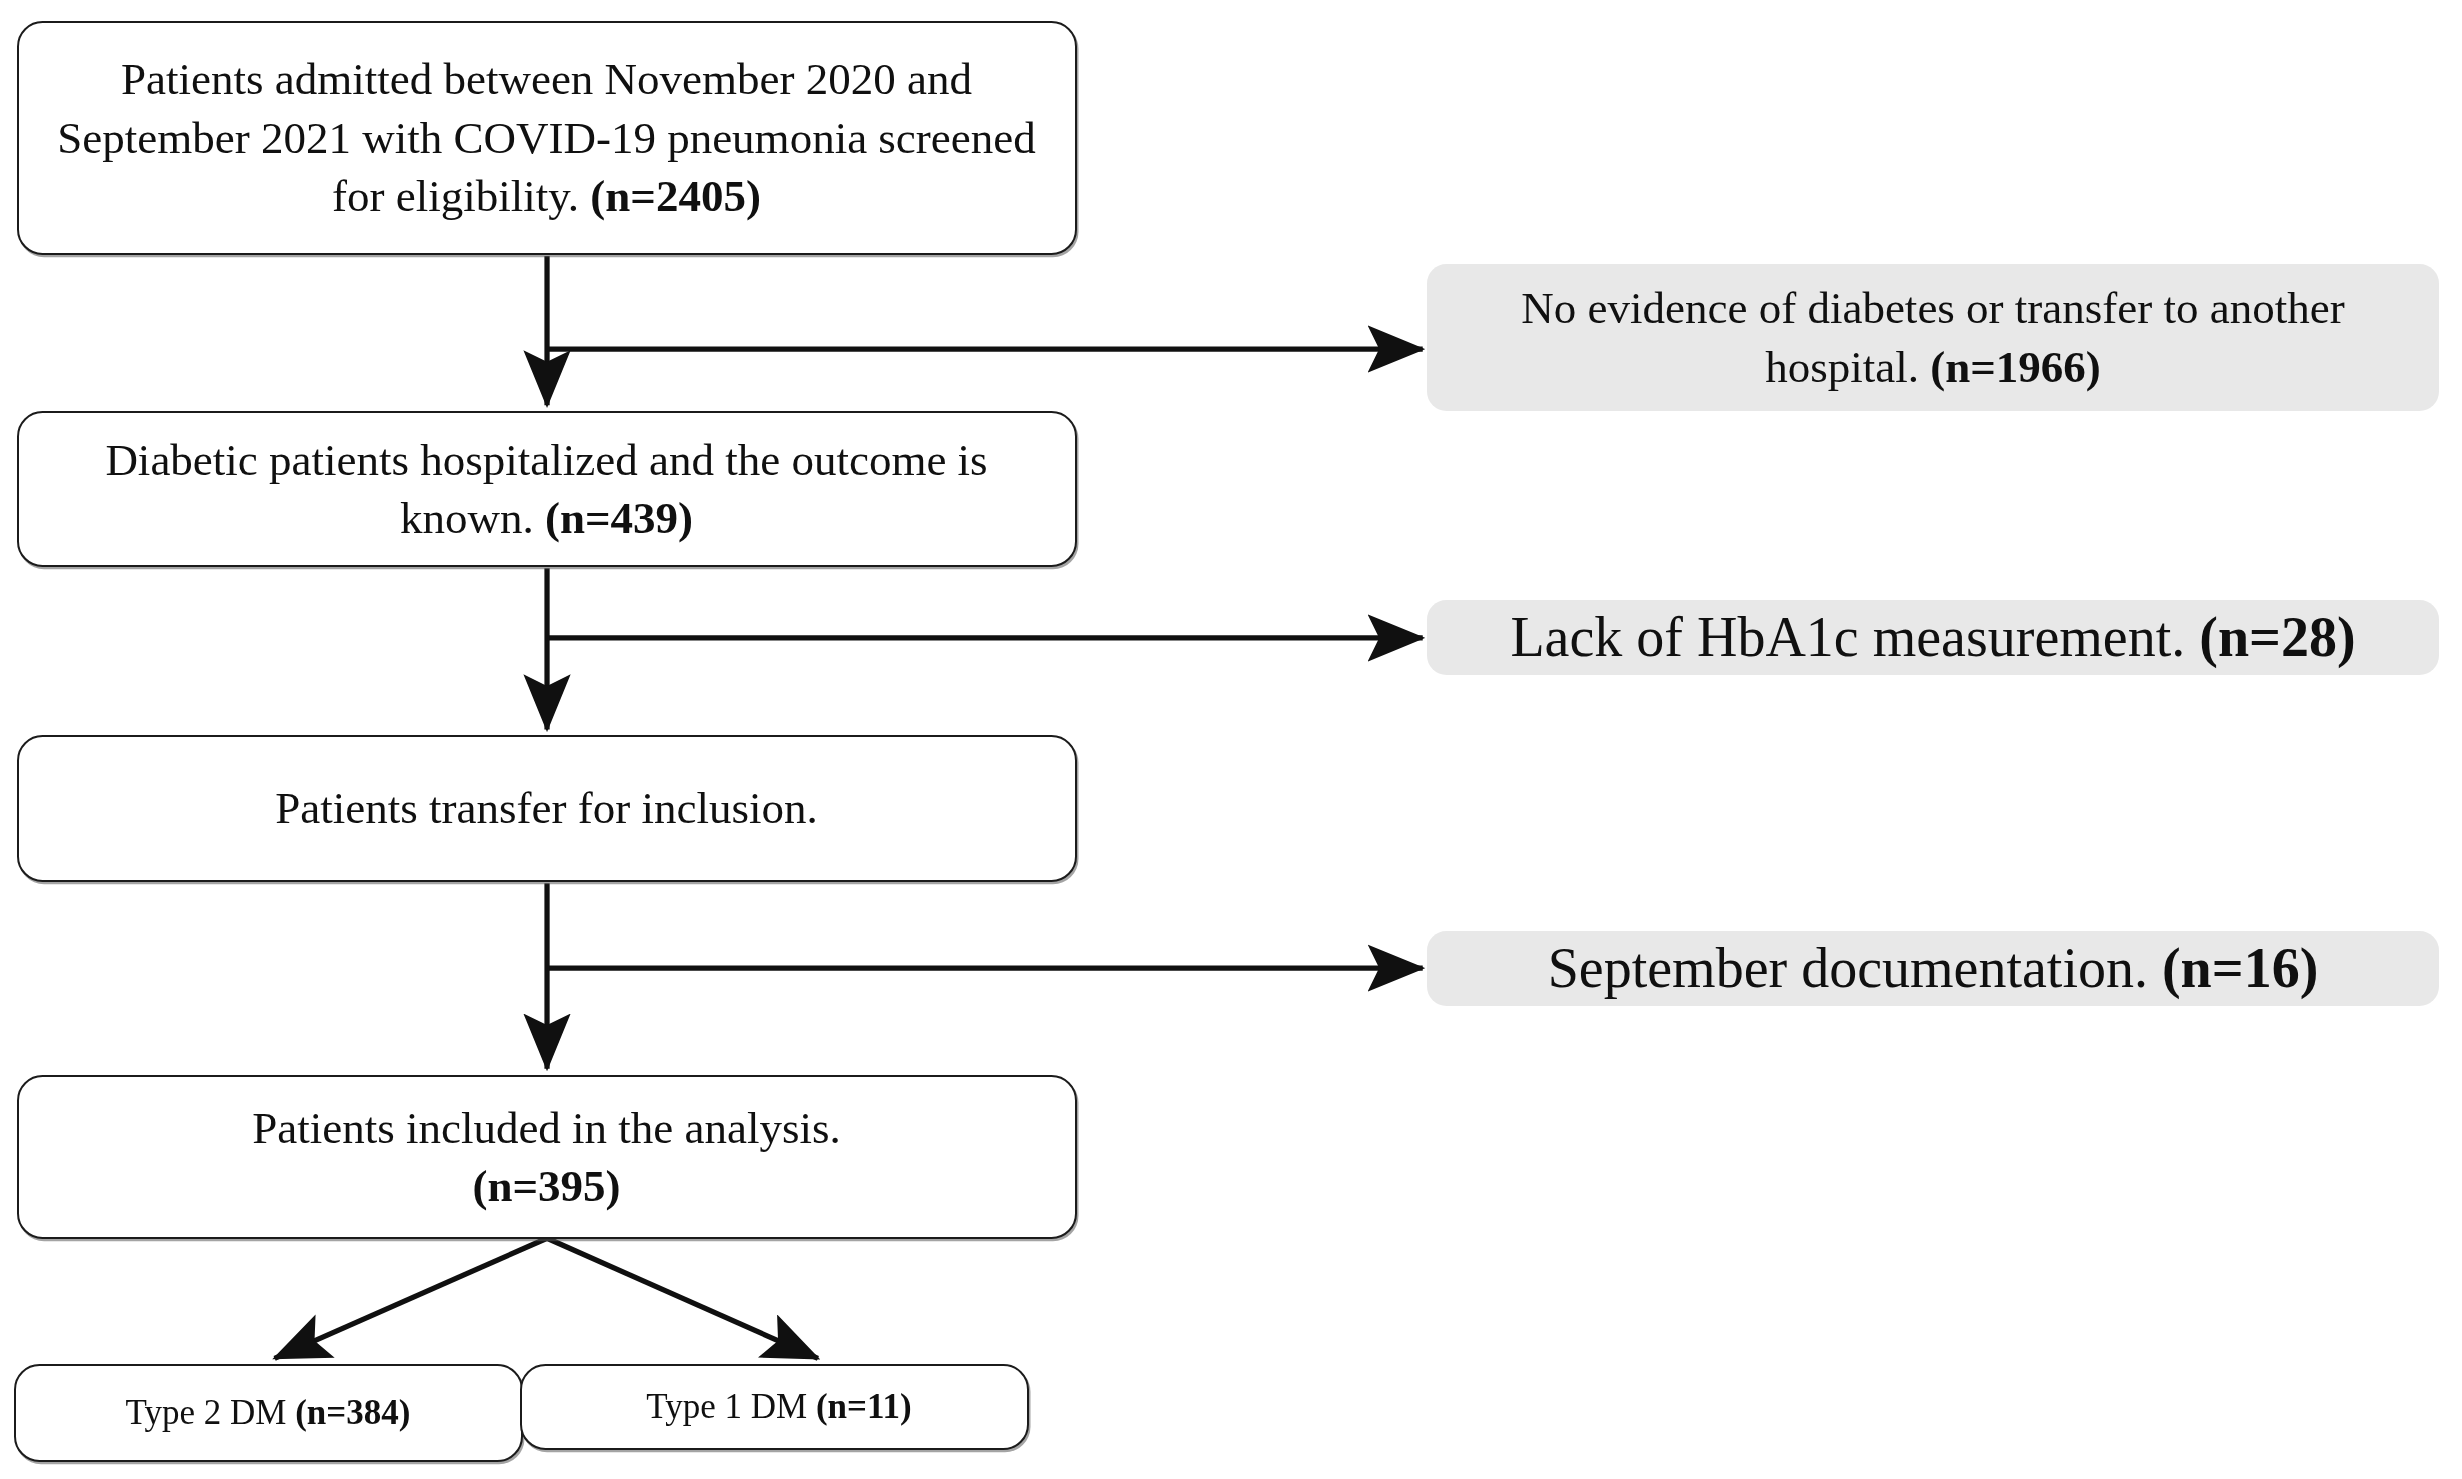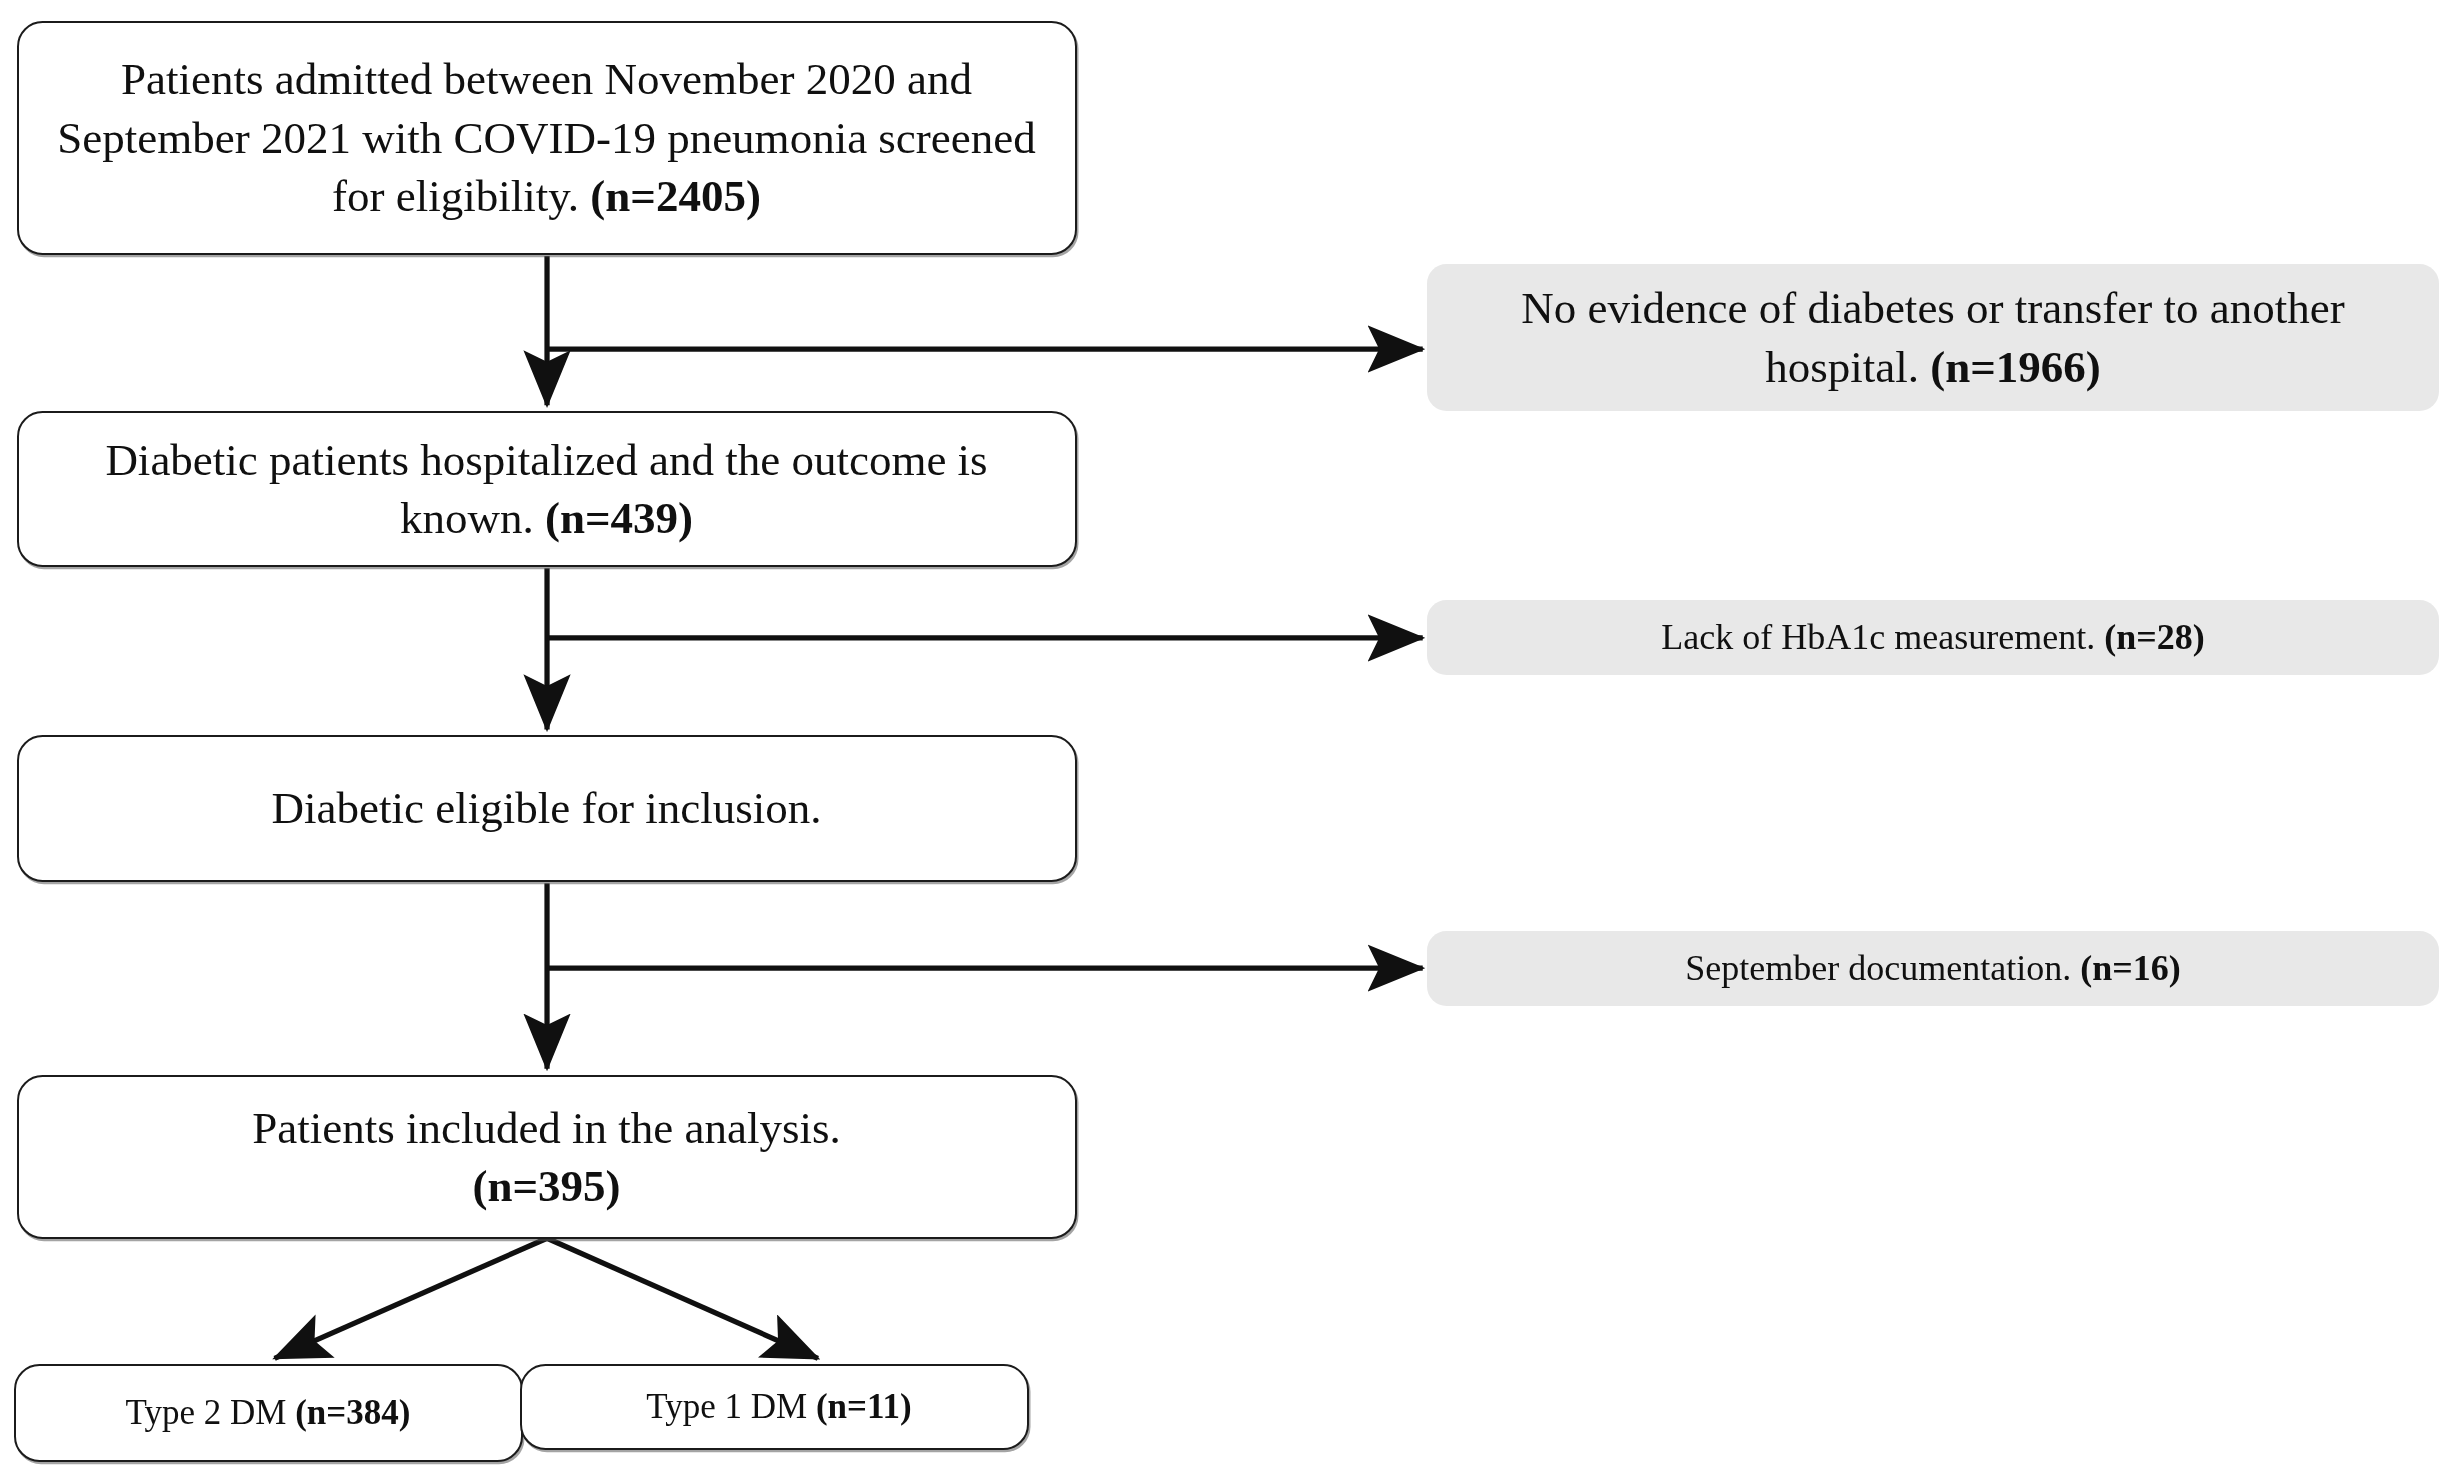--- a/index.html
+++ b/index.html
@@ -61,21 +61,21 @@
 
   
   #node-type2      { left: 13.5px;  top: 1364px; width: 509px; height: 98px; }
   #node-type1      { left: 520px; top: 1364px; width: 509px; height: 86px; padding-left: 9px; }
   #node-type2 .t, #node-type1 .t { font-size: 35px; }
 
   
   #node-excl-1     { left: 1427px; top: 264px;  width: 1012px; height: 147px; }
   #node-excl-2     { left: 1427px; top: 600px;  width: 1012px; height: 75px; }
   #node-excl-3     { left: 1427px; top: 931px; width: 1012px; height: 75px; }
-  #node-excl-2 .t, #node-excl-3 .t { font-size: 36px; font-family: Liberation Serif, serif; }
+  #node-excl-2 .t, #node-excl-3 .t { font-size: 56px; font-family: Liberation Serif, serif; }
 </style>
 </head>
 <body>
 
 <div id="flowchart-root">
 
   <svg class="connectors" viewBox="0 0 3281 1972" width="2462" height="1480" xmlns="http://www.w3.org/2000/svg">
     <defs>
       <marker id="arrowhead" markerWidth="11" markerHeight="9" refX="10.5" refY="4.5" orient="auto" markerUnits="strokeWidth">
         <path d="M0,0 L11,4.5 L0,9 L2.2,4.5 z" fill="#101010"></path>
@@ -108,21 +108,21 @@
 
   <div class="node node-main" id="node-diabetic">
     <div class="node-inner">
       <span class="t">Diabetic patients hospitalized and the outcome is known. </span>
       <span class="t b">(n=439)</span>
     </div>
   </div>
 
   <div class="node node-main" id="node-eligible">
     <div class="node-inner">
-      <div class="t">Diabetic eligible for inclusion.</div>
+      <div class="t">Patients transfer for inclusion.</div>
     </div>
   </div>
 
   <div class="node node-main" id="node-analysis">
     <div class="node-inner">
       <div class="t">Patients included in the analysis.</div>
       <div class="t b">(n=395)</div>
     </div>
   </div>
 

